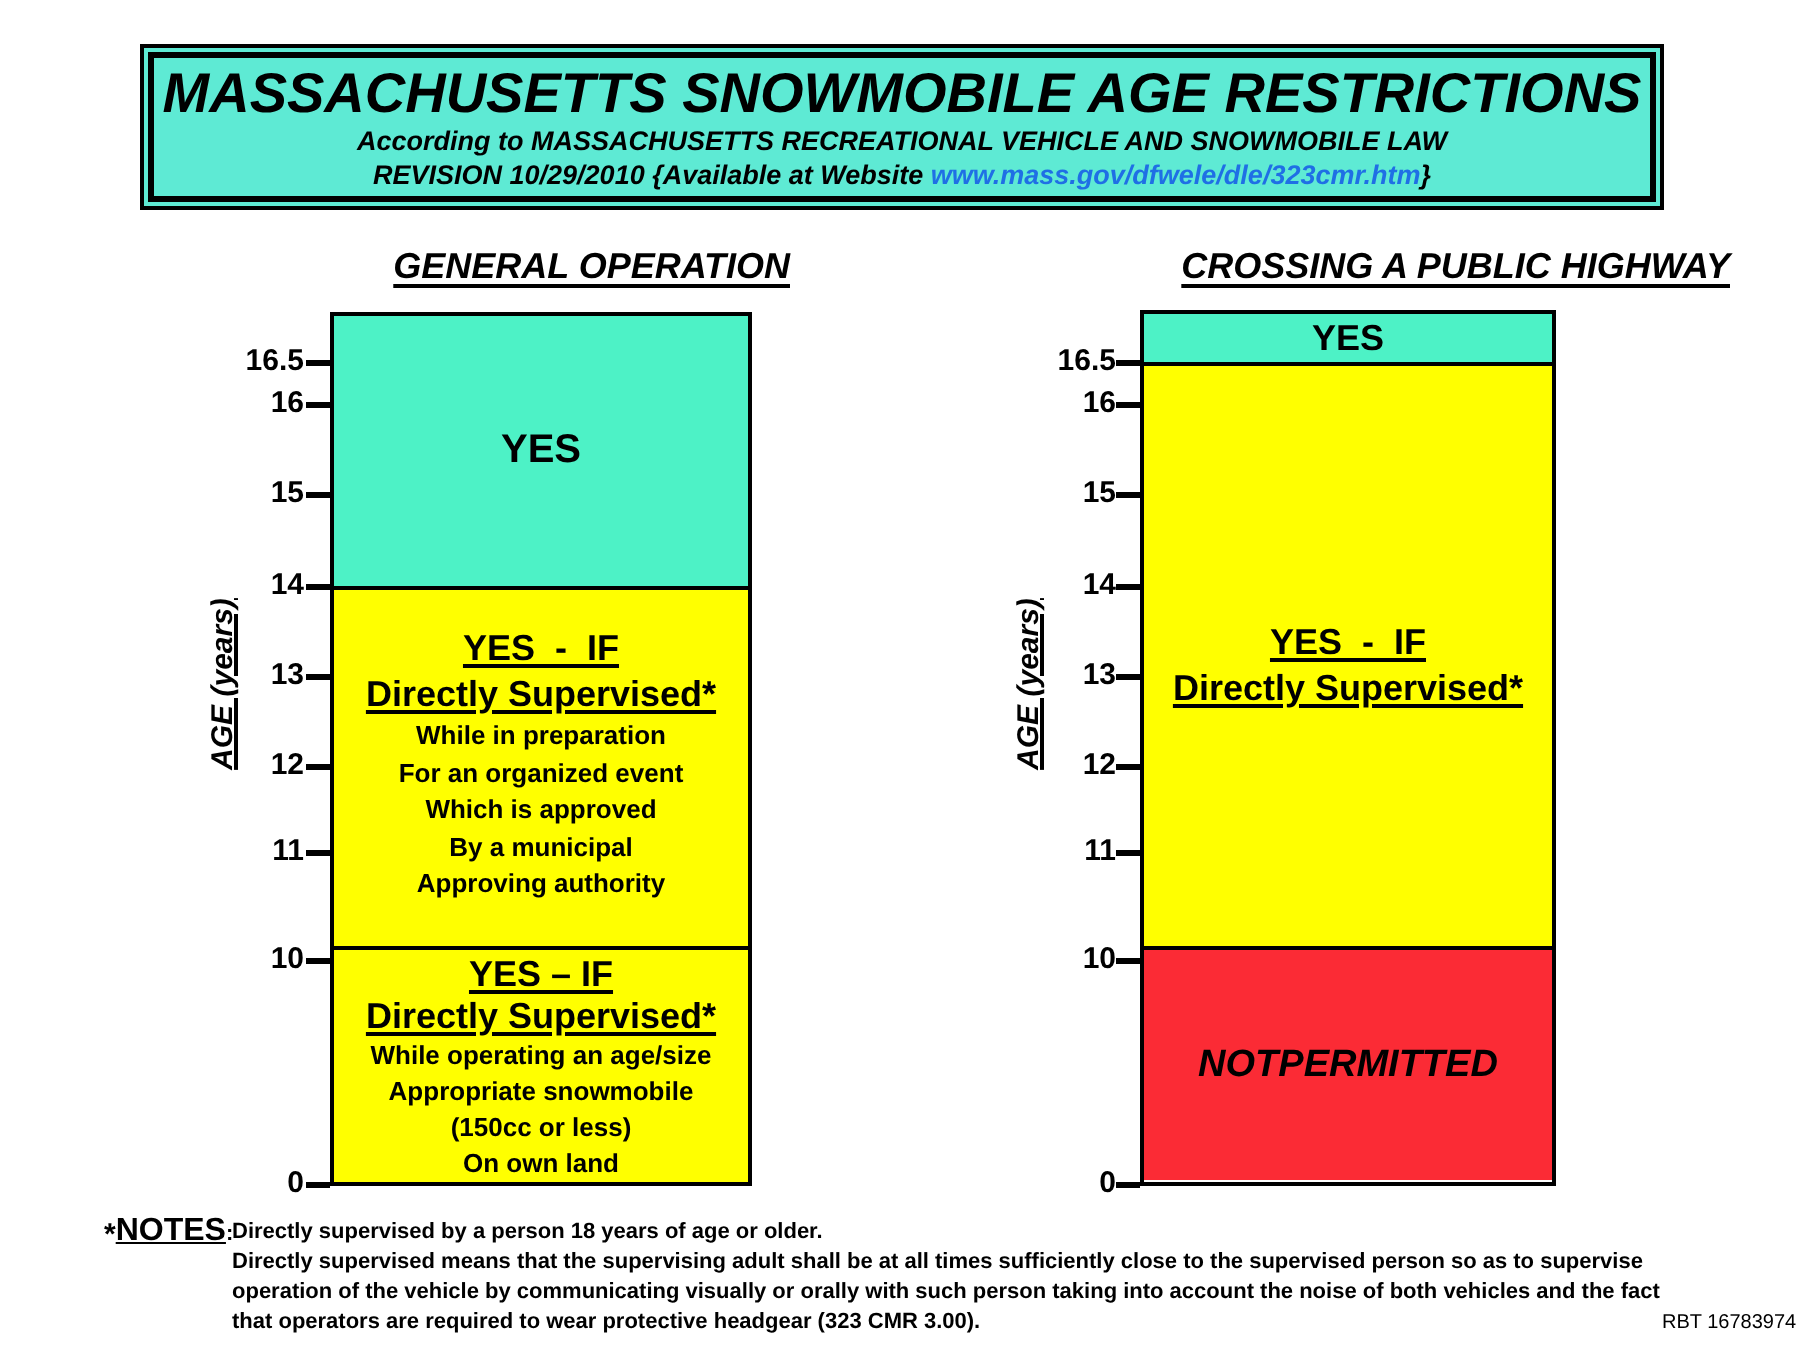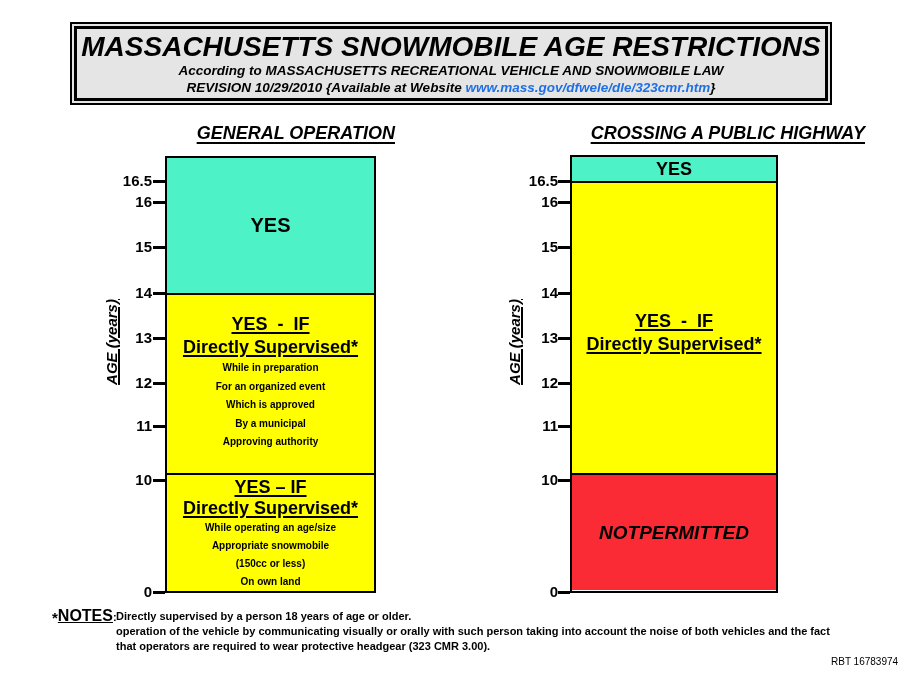--- a/index.html
+++ b/index.html
@@ -1,21 +1,21 @@
 <!DOCTYPE html>
 <html><head>
 <meta charset="utf-8">
 <style>
   html,body{margin:0;padding:0;background:#fff;}
   #page{position:relative;width:900px;height:675px;background:#ffffff;
         font-family:"Liberation Sans",sans-serif;color:#000;overflow:hidden;}
 
   
   .header-outer{position:absolute;left:70px;top:22px;width:762px;height:83px;
-      border:2px solid #000;padding:2px;box-sizing:border-box;background:#e5e5e5;}
+      border:2px solid #000;padding:2px;box-sizing:border-box;background:#5eead4;}
   .header-inner{border:3px solid #000;width:100%;height:100%;box-sizing:border-box;
       text-align:center;}
   .main-title{font-size:28px;font-weight:bold;font-style:italic;margin-top:3px;
       letter-spacing:0px;line-height:30px;}
   .sub{font-size:13.5px;font-weight:bold;font-style:italic;line-height:17px;}
   .sub .link{text-decoration:none;}
 
   
   .chart-title{position:absolute;top:123px;font-size:18px;font-weight:bold;
       font-style:italic;text-decoration:underline;text-decoration-thickness:2px;
@@ -31,21 +31,21 @@
   .seg{box-sizing:border-box;text-align:center;overflow:hidden;}
   .seg.bordered{border-top:2px solid #000;}
   .seg-yes-big{display:flex;align-items:center;justify-content:center;
       font-size:20px;font-weight:bold;}
   .seg-yes-small{display:flex;align-items:center;justify-content:center;
       font-size:18px;font-weight:bold;}
   .seg-h{font-size:18px;font-weight:bold;text-decoration:underline;
       text-decoration-thickness:2px;text-underline-offset:2px;
       line-height:23px;white-space:pre;}
   .seg-h.tight{line-height:21px;}
-  .seg-sub{font-size:10px;font-weight:bold;line-height:18.5px;white-space:pre;}
+  .seg-sub{font-size:13px;font-weight:bold;line-height:18.5px;white-space:pre;}
   .seg-sub.tight{line-height:18px;}
   .pad-mid{padding-top:18px;}
   .pad-bot{padding-top:2px;}
   .pad-rmid{padding-top:127px;}
   .seg-notperm{display:flex;flex-direction:row;align-items:center;
       justify-content:center;font-size:19px;font-weight:bold;font-style:italic;
       line-height:25px;}
 
   
   .tick-label{position:absolute;width:44px;text-align:right;font-size:15px;
@@ -158,19 +158,20 @@
     </div>
     <div class="seg bordered seg-notperm" style="height:117px;background:#FB2B35;">
       <div>NOT</div>
       <div>PERMITTED</div>
     </div>
   </div>
 
   <div class="notes-head"><span class="star">*</span><span class="nlabel">NOTES</span><span class="ncolon">:</span></div>
   <div class="notes-lines">
     <div>Directly supervised by a person 18 years of age or older.</div>
+    <div>Directly supervised means that the supervising adult shall be at all times sufficiently close to the supervised person so as to supervise</div>
     <div>operation of the vehicle by communicating visually or orally with such person taking into account the noise of both vehicles and the fact</div>
     <div>that operators are required to wear protective headgear (323 CMR 3.00).</div>
   </div>
 
   <div class="footer-id">RBT 16783974</div>
 
 </div>
 
 </body></html>

